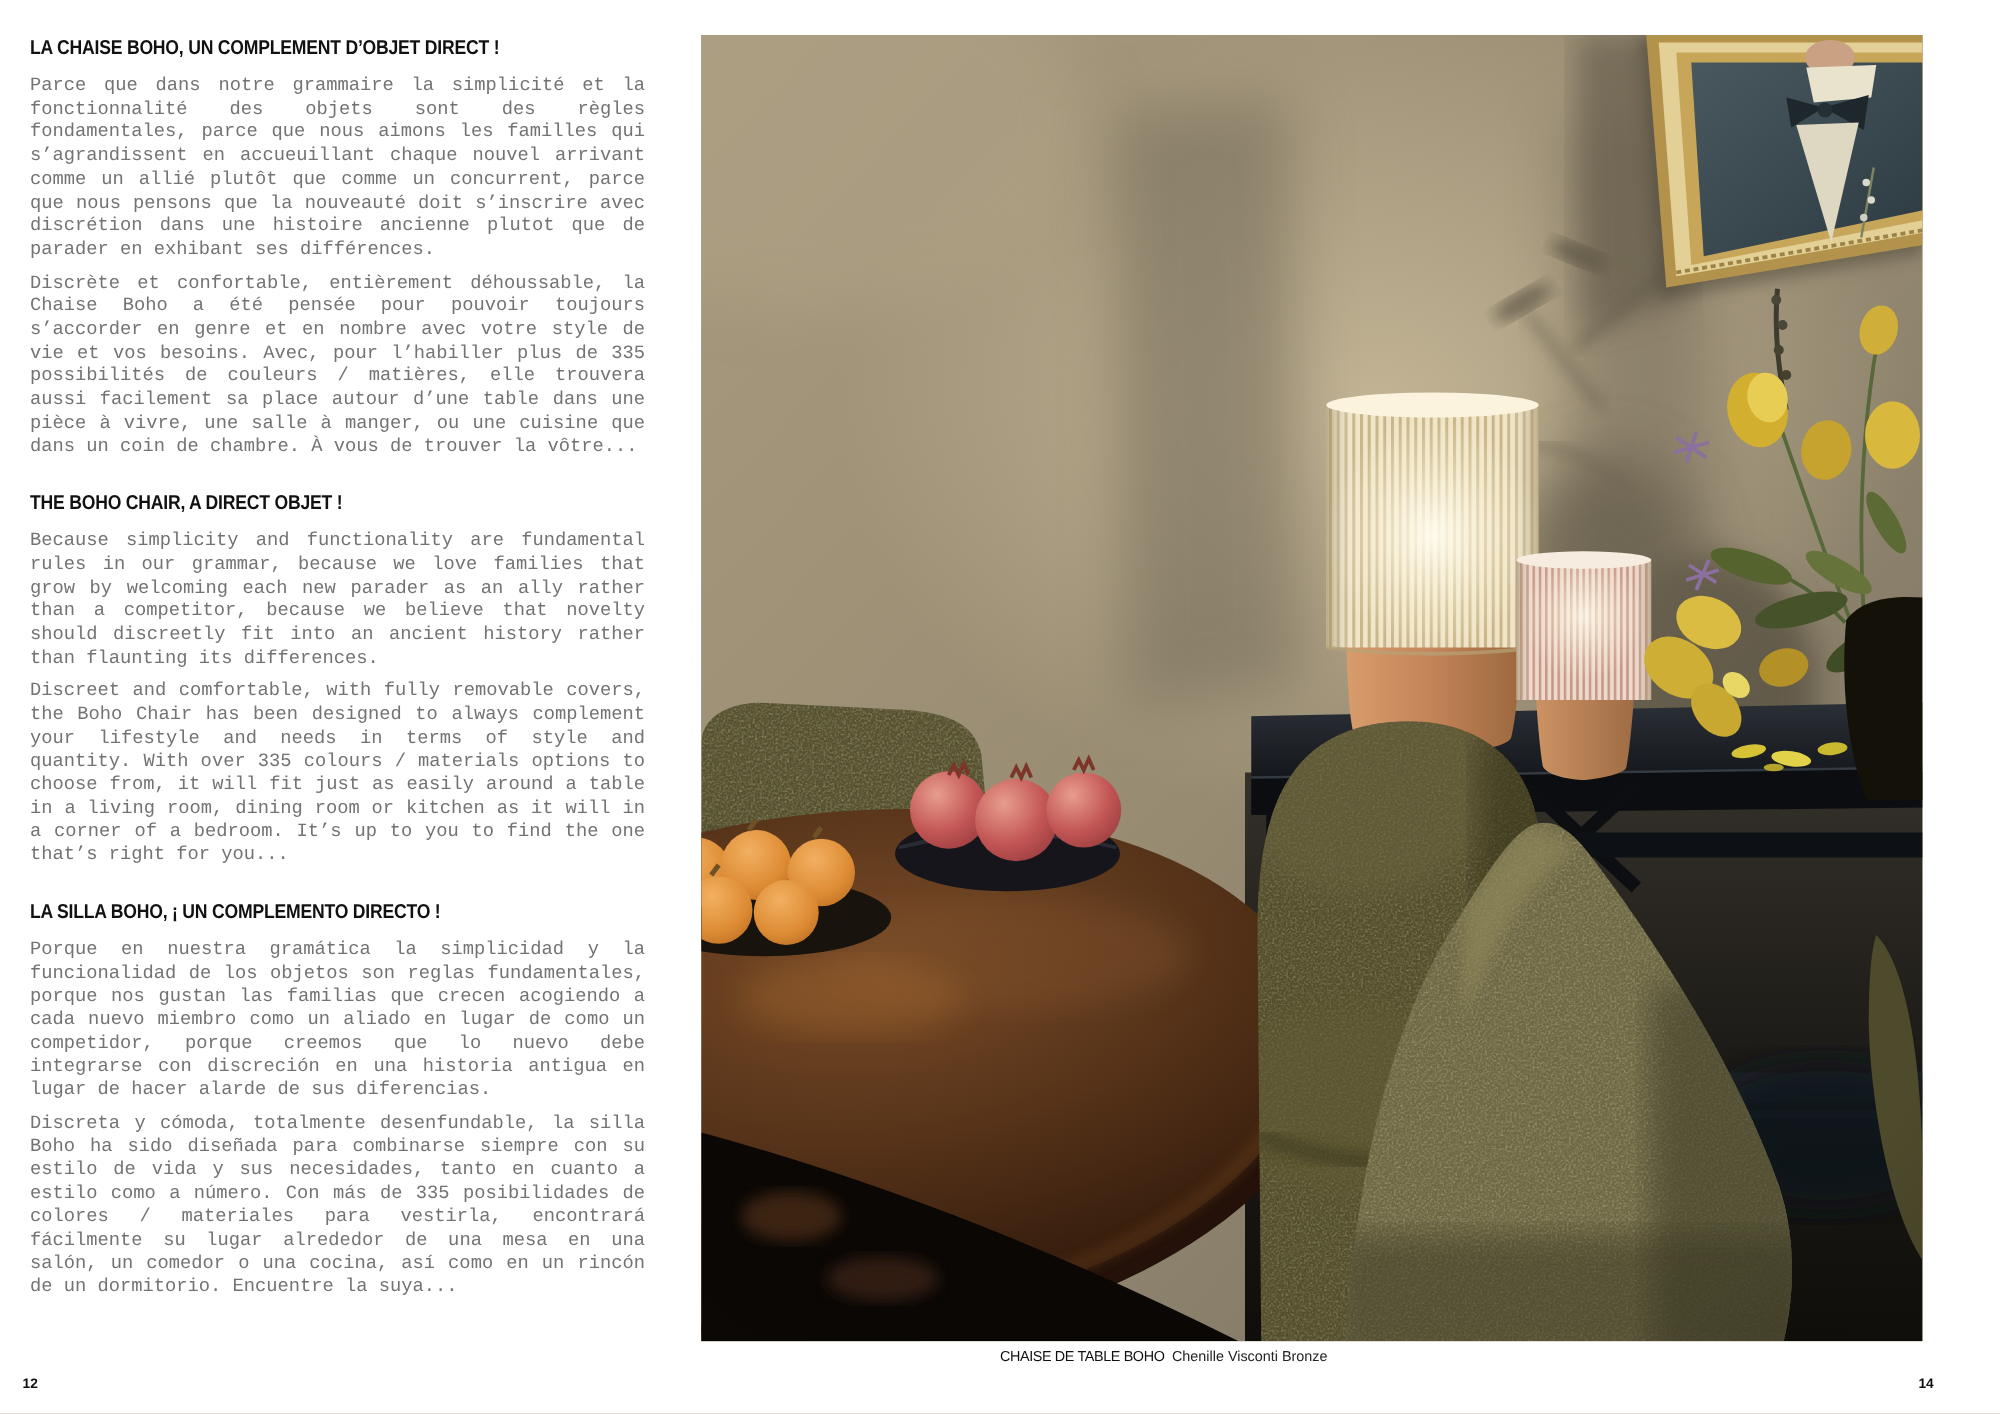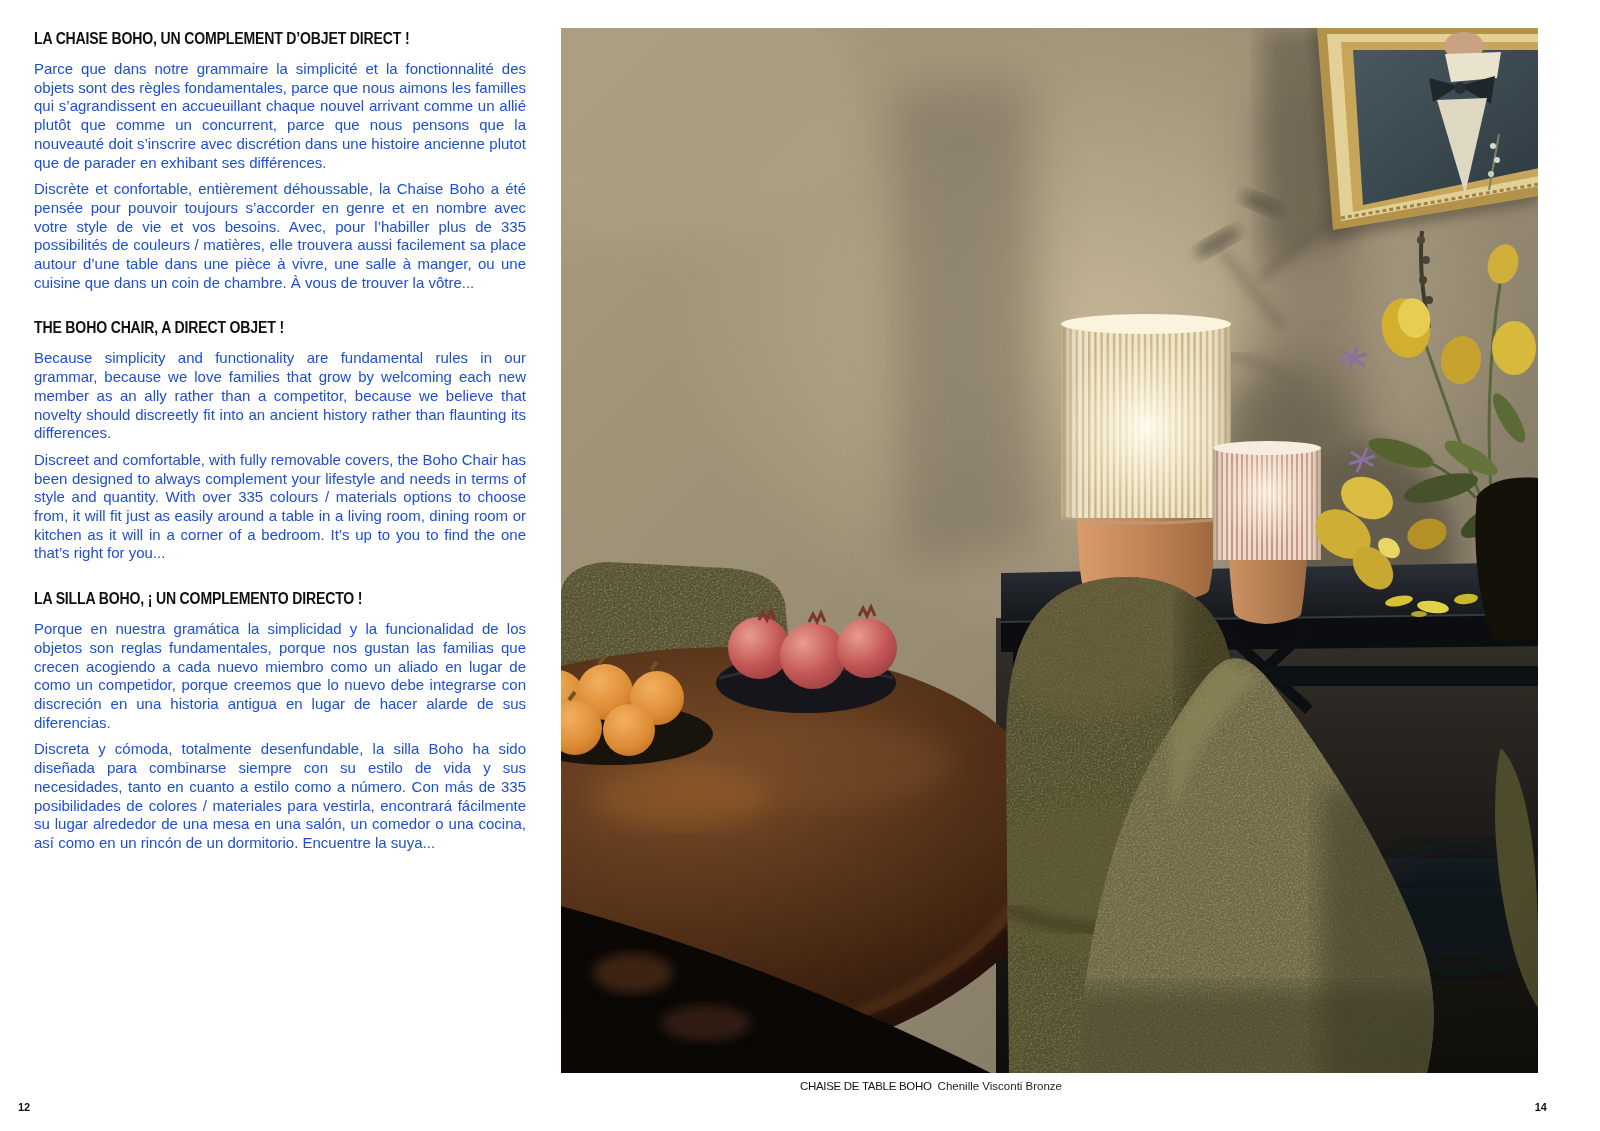--- a/index.html
+++ b/index.html
@@ -3,31 +3,31 @@
 <meta charset="utf-8">
 <style>
   html,body{margin:0;padding:0;}
   body{
     width:1600px;height:1131px;position:relative;overflow:hidden;
     background:#ffffff;
     font-family:"Liberation Sans","DejaVu Sans",sans-serif;
     color:#1a1a1a;
   }
   .text-col{
-    position:absolute;left:34px;top:30px;width:492px;
+    position:absolute;left:24px;top:30px;width:492px;
   }
   .sec-heading{
     font-size:16px;font-weight:700;letter-spacing:-0.2px;
     transform:scaleX(.88);transform-origin:left center;
     margin:0 0 12px 0;white-space:nowrap;color:#111;
   }
   .sec{margin-bottom:27px;}
   .sec p{
     font-size:15px;line-height:18.7px;text-align:justify;
-    margin:0 0 8px 0;color:#1d4ed8;
+    margin:0 0 8px 0;color:#737373;font-family:Liberation Mono, monospace;
   }
   .photo{
     position:absolute;left:561px;top:28px;width:977px;height:1045px;
     overflow:hidden;background:#978b72;
   }
   .photo svg{display:block;width:100%;height:100%;}
   .caption{
     position:absolute;left:561px;top:1080px;width:740px;
     text-align:center;font-size:11.5px;color:#111;
   }
@@ -43,21 +43,21 @@
 <body>
 
 <div class="text-col">
   <div class="sec">
     <h2 class="sec-heading">LA CHAISE BOHO, UN COMPLEMENT D’OBJET DIRECT !</h2>
     <p>Parce que dans notre grammaire la simplicité et la fonctionnalité des objets sont des règles fondamentales, parce que nous aimons les familles qui s’agrandissent en accueuillant chaque nouvel arrivant comme un allié plutôt que comme un concurrent, parce que nous pensons que la nouveauté doit s’inscrire avec discrétion dans une histoire ancienne plutot que de parader en exhibant ses différences.</p>
     <p>Discrète et confortable, entièrement déhoussable, la Chaise Boho a été pensée pour pouvoir toujours s’accorder en genre et en nombre avec votre style de vie et vos besoins. Avec, pour l’habiller plus de 335 possibilités de couleurs / matières, elle trouvera aussi facilement sa place autour d’une table dans une pièce à vivre, une salle à manger, ou une cuisine que dans un coin de chambre. À vous de trouver la vôtre...</p>
   </div>
   <div class="sec">
     <h2 class="sec-heading">THE BOHO CHAIR, A DIRECT OBJET !</h2>
-    <p>Because simplicity and functionality are fundamental rules in our grammar, because we love families that grow by welcoming each new member as an ally rather than a competitor, because we believe that novelty should discreetly fit into an ancient history rather than flaunting its differences.</p>
+    <p>Because simplicity and functionality are fundamental rules in our grammar, because we love families that grow by welcoming each new parader as an ally rather than a competitor, because we believe that novelty should discreetly fit into an ancient history rather than flaunting its differences.</p>
     <p>Discreet and comfortable, with fully removable covers, the Boho Chair has been designed to always complement your lifestyle and needs in terms of style and quantity. With over 335 colours / materials options to choose from, it will fit just as easily around a table in a living room, dining room or kitchen as it will in a corner of a bedroom. It’s up to you to find the one that’s right for you...</p>
   </div>
   <div class="sec">
     <h2 class="sec-heading">LA SILLA BOHO, ¡ UN COMPLEMENTO DIRECTO !</h2>
     <p>Porque en nuestra gramática la simplicidad y la funcionalidad de los objetos son reglas fundamentales, porque nos gustan las familias que crecen acogiendo a cada nuevo miembro como un aliado en lugar de como un competidor, porque creemos que lo nuevo debe integrarse con discreción en una historia antigua en lugar de hacer alarde de sus diferencias.</p>
     <p>Discreta y cómoda, totalmente desenfundable, la silla Boho ha sido diseñada para combinarse siempre con su estilo de vida y sus necesidades, tanto en cuanto a estilo como a número. Con más de 335 posibilidades de colores / materiales para vestirla, encontrará fácilmente su lugar alrededor de una mesa en una salón, un comedor o una cocina, así como en un rincón de un dormitorio. Encuentre la suya...</p>
   </div>
 </div>
 
 <div class="photo">

